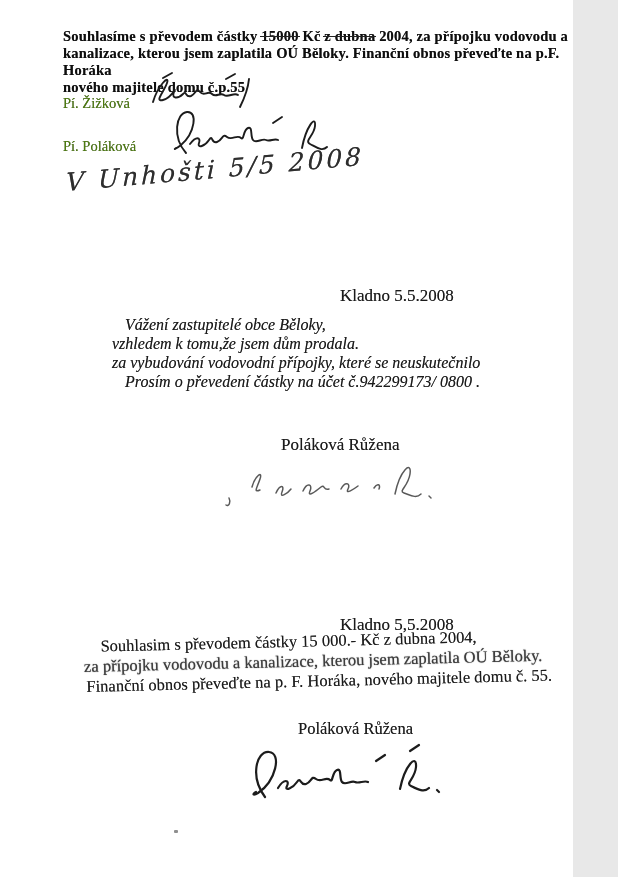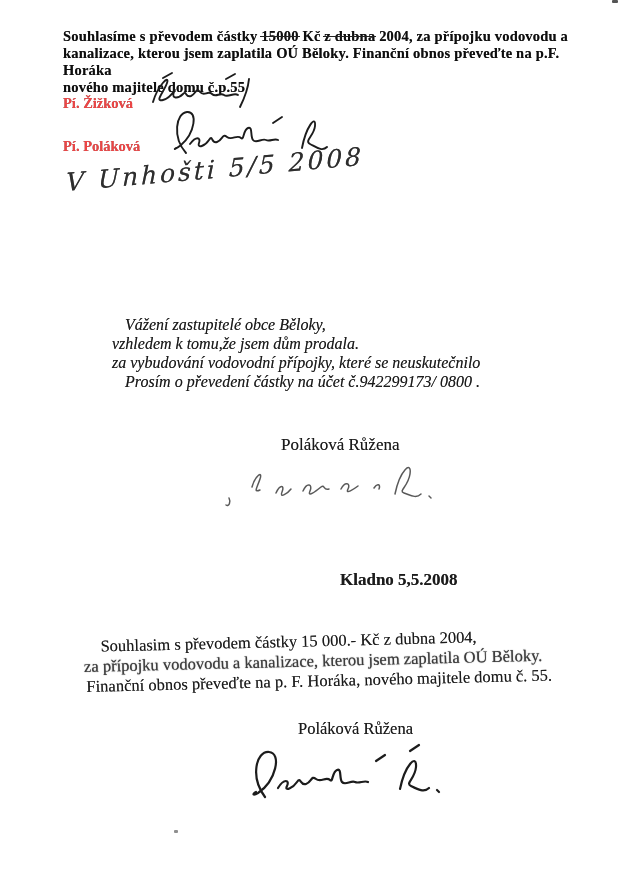--- a/index.html
+++ b/index.html
@@ -1,26 +1,26 @@
 <!DOCTYPE html>
 <html lang="cs"><head>
 <meta charset="utf-8">
 <style>
   html,body{margin:0;padding:0;background:#e8e8e8;}
   .page{
     position:relative;
-    width:618px;height:877px;
+    width:573px;height:877px;
     background:#ffffff;
     font-family:"Liberation Serif", serif;
     color:#1b1b1b;
     overflow:hidden;
     text-shadow:0 0 .4px rgba(0,0,0,.55);
   }
   .abs{position:absolute;}
-  .bold{font-weight:700;color:#ef4444;}
+  .bold{font-weight:400;color:#4d7c0f;}
   .statement{
     left:63px;top:13px;width:506px;
     font-size:14.5px;line-height:17px;
     font-weight:700;color:#0e0e0e;letter-spacing:.2px;
   }
   .strike{position:relative;}
   .strike::after{
     content:"";position:absolute;left:-1px;right:-1px;top:55%;
     border-top:1.3px solid #222;
   }
@@ -35,21 +35,21 @@
   .sig-pol-bot{left:240px;top:743px;}
   .sig-pol-bot svg path{stroke-width:2.2;}
   .note{
     left:66px;top:168px;
     font-family:"DejaVu Serif", serif;
     font-style:italic;font-size:25px;color:#2e2e2e;
     letter-spacing:3px;white-space:nowrap;
     transform:rotate(-5deg) skewX(-6deg);transform-origin:left bottom;
   }
   .date1{left:340px;top:286px;font-size:17px;}
-  .date2{left:340px;top:570px;font-size:17px;font-weight:bold;}
+  .date2{left:340px;top:615px;font-size:17px;}
   .body1{left:112px;top:315px;font-size:16px;line-height:19px;font-style:italic;}
   .body1 .indent{padding-left:13px;}
   .signer1{left:281px;top:435px;font-size:17px;}
   .body2{
     left:84px;top:637px;font-size:16.5px;line-height:20px;
     transform:rotate(-1.4deg);transform-origin:left center;white-space:nowrap;
   }
   .body2 .i1{padding-left:17px;}
   .body2 .i3{padding-left:2px;}
   .fuzzy{color:#3d3d3d;text-shadow:0 0 1px rgba(70,70,70,.9);}
@@ -82,20 +82,21 @@
     <svg width="180" height="58" viewBox="0 0 180 58">
       <path d="M30,50 C16,34 20,10 31,9 C42,8 39,30 25,42 C20,46 17,47 20,45"></path>
       <path d="M34,41 C40,33 45,34 43,40 C41,46 49,43 53,37 C57,31 55,41 61,39 C67,37 66,30 71,34 C76,38 81,31 85,35 C88,38 87,27 92,25 C97,23 94,33 97,37 C100,41 106,35 110,37 C114,39 118,35 122,37"></path>
       <path d="M117,20 L126,14"></path>
       <path d="M146,45 C150,24 160,11 159,23 C158,33 148,38 154,41 C160,44 166,49 171,44"></path>
     </svg>
   </div>
 
   <div class="abs note">V Unhošti 5/5 2008</div>
 
+  <div class="abs date1">Kladno 5.5.2008</div>
 
   <div class="abs body1">
     <div class="indent">Vážení zastupitelé obce Běloky,</div>
     <div>vzhledem k tomu,že jsem dům prodala.</div>
     <div>za vybudování vodovodní přípojky, které se neuskutečnilo</div>
     <div class="indent">Prosím o převedení částky na účet č.942299173/ 0800 .</div>
   </div>
 
   <div class="abs signer1">Poláková Růžena</div>
 

